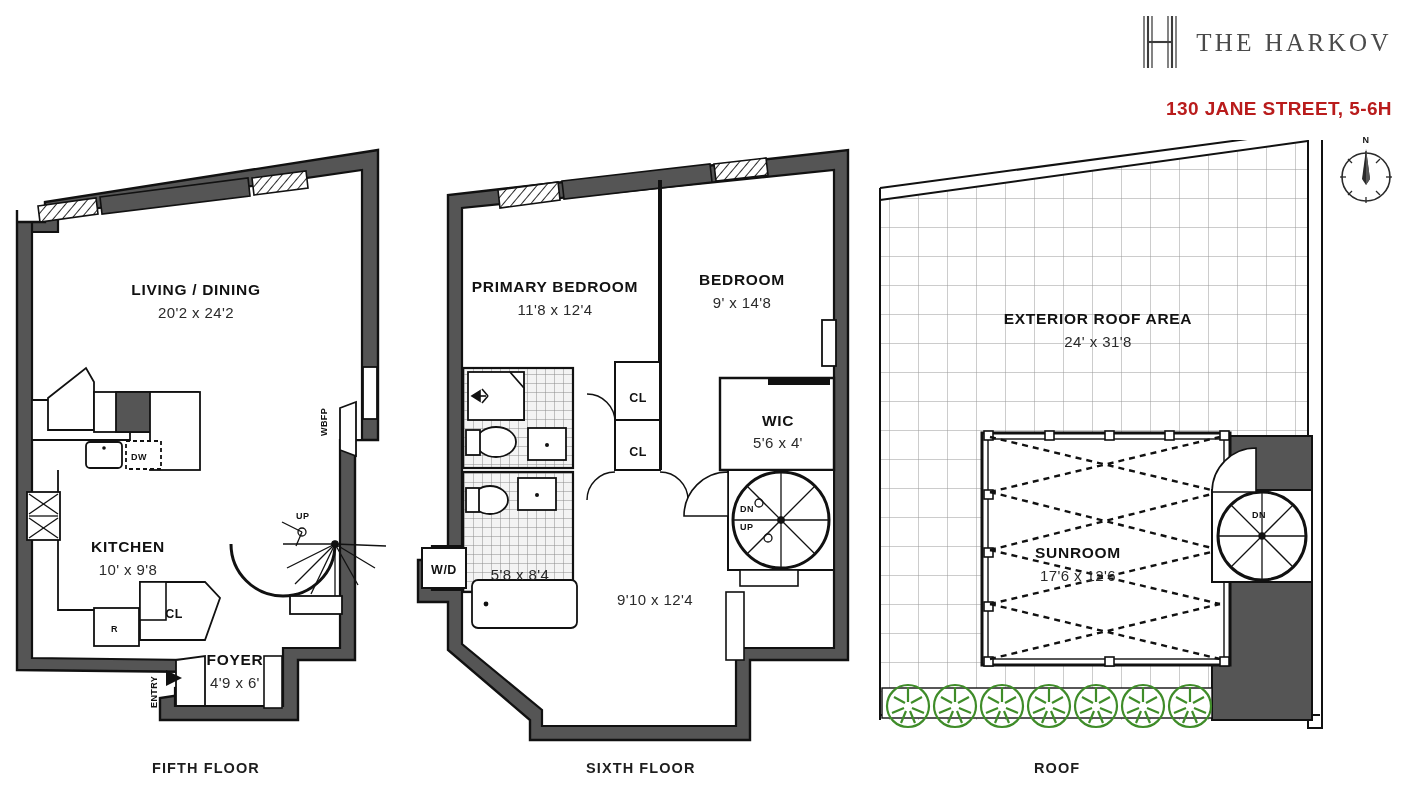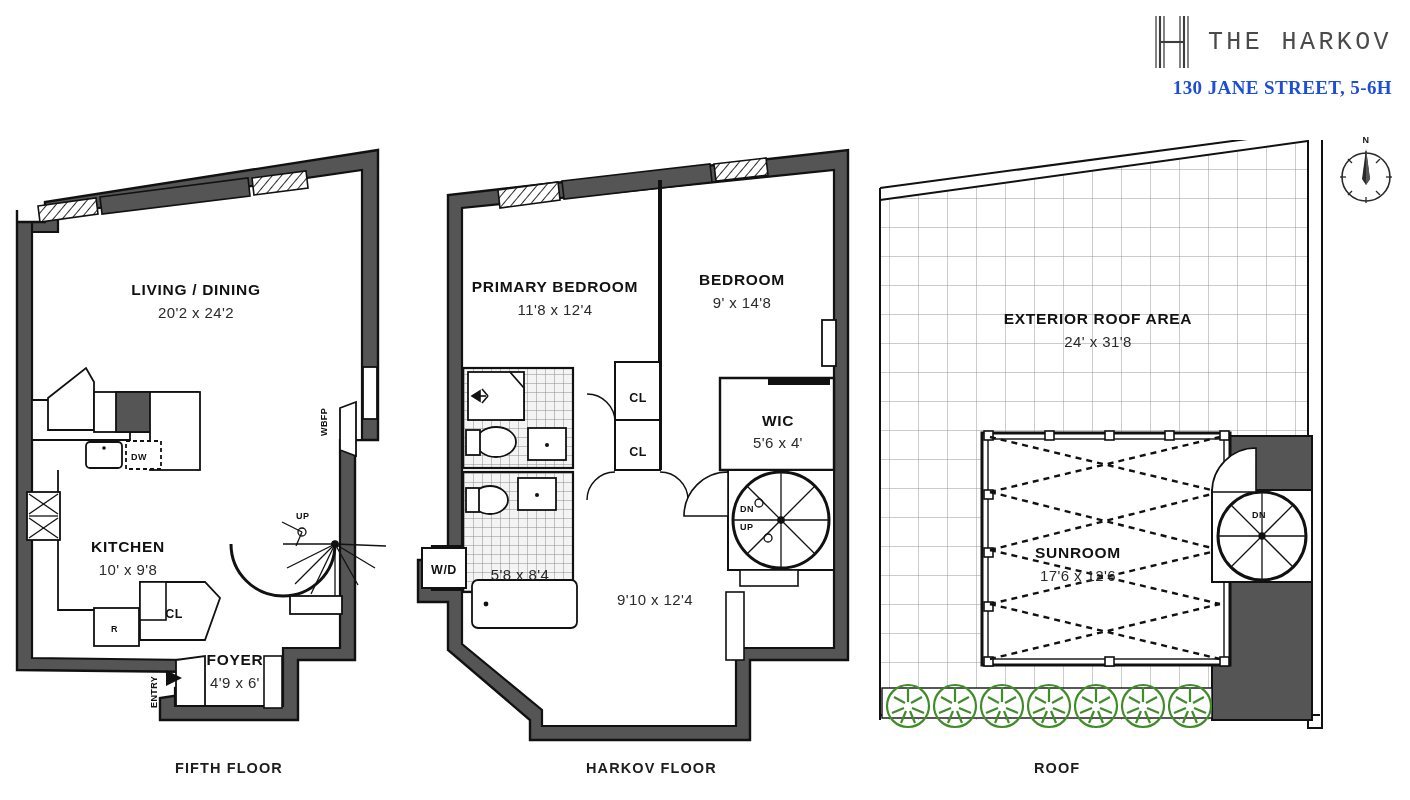--- a/index.html
+++ b/index.html
@@ -6,24 +6,24 @@
   body{width:1410px;height:800px;overflow:hidden;
        font-family:"Liberation Sans",sans-serif;color:#1a1a1a;}
   #stage{position:relative;width:1410px;height:800px;background:#fff;}
 
   
   .brand{position:absolute;right:18px;top:14px;text-align:right;}
   .brand-row{display:flex;align-items:center;justify-content:flex-end;gap:10px;}
   .logo-mark{width:46px;height:56px;flex:0 0 auto;}
   .brand-words{display:flex;flex-direction:column;line-height:1.0;}
   .brand-l1,.brand-l2{font-size:25px;letter-spacing:3.4px;color:#4a4a4a;
-      font-family:Liberation Mono, monospace;font-weight:400;white-space:nowrap;}
+      font-family:Liberation Serif, serif;font-weight:400;white-space:nowrap;}
   .brand-l2{margin-top:7px;}
-  .addr{margin-top:7px;font-size:19px;font-weight:bold;letter-spacing:.4px;
-        color:#1d4ed8;white-space:nowrap;font-family:Liberation Serif, serif;}
+  .addr{margin-top:28px;font-size:19px;font-weight:bold;letter-spacing:.4px;
+        color:#b91c1c;white-space:nowrap;}
 
   
   .compass{position:absolute;left:1333px;top:133px;width:66px;height:80px;}
 
   
   .plan{position:absolute;}
   .plan svg{display:block;}
 
   
   .caption{position:absolute;font-size:14.5px;font-weight:bold;letter-spacing:1.1px;
@@ -399,17 +399,17 @@
               <path d="M-14,-9 L-3,-3 M14,-9 L3,-3 M0,-19 L0,-4 M-16,7 L-4,2 M16,7 L4,2 M-7,17 L-2,5 M7,17 L2,5"></path>
         </g>
       </g>
     </g>
 
     <text class="rm-name" x="238" y="184" text-anchor="middle">EXTERIOR ROOF AREA</text>
     <text class="rm-dim" x="238" y="207" text-anchor="middle">24' x 31'8</text>
   </svg>
   </div>
 
-  <div class="caption" style="left:152px;top:760px;margin-left:23px;">FIFTH FLOOR</div>
-  <div class="caption" style="left:586px;top:760px;">HARKOV FLOOR</div>
+  <div class="caption" style="left:152px;top:760px;">FIFTH FLOOR</div>
+  <div class="caption" style="left:586px;top:760px;">SIXTH FLOOR</div>
   <div class="caption" style="left:1034px;top:760px;">ROOF</div>
 
 </div>
 
 </body></html>

